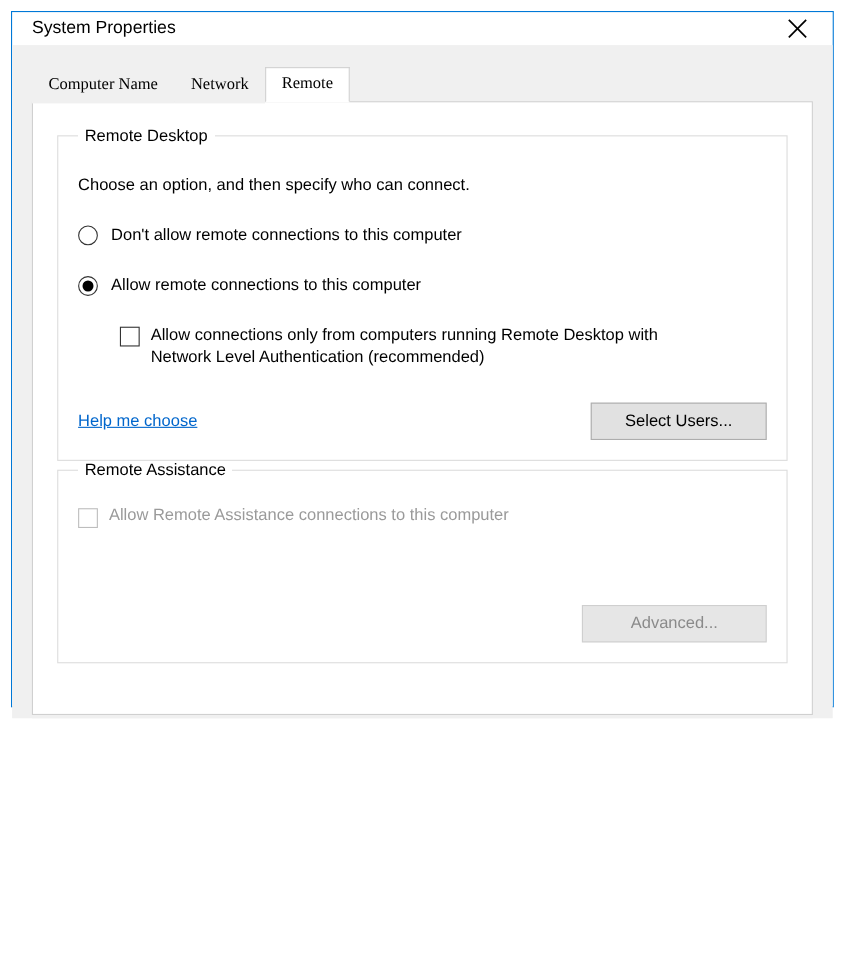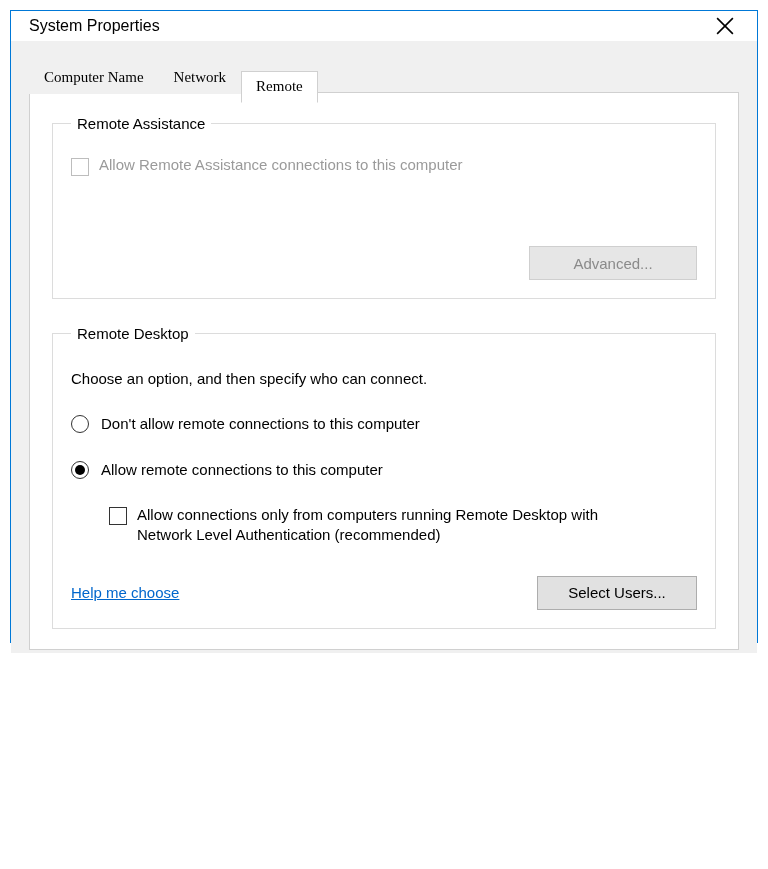--- a/index.html
+++ b/index.html
@@ -52,21 +52,21 @@
     border-bottom: none;
     cursor: pointer;
     position: relative;
     top: 1px;
     font-family: Liberation Serif, serif;
   }
   .tab.active {
     background: #fff;
     border: 1px solid #d0d0d0;
     border-bottom: 1px solid #fff;
-    top: 10px;
+    top: 0;
   }
   .tabpanel {
     background: #fff;
     border: 1px solid #d0d0d0;
     flex: 1;
     margin-top: -1px;
     padding: 22px 22px 20px 22px;
     position: relative;
     z-index: 1;
   }
@@ -163,59 +163,59 @@
   <div class="client">
 
     <div class="tabstrip">
       <div class="tab">Computer Name</div>
       <div class="tab">Network</div>
       <div class="tab active">Remote</div>
     </div>
 
     <div class="tabpanel">
 
+      <fieldset class="group" style="margin-bottom:0;">
+        <legend>Remote Desktop</legend>
+
+        <div class="rd-instr">Choose an option, and then specify who can connect.</div>
+
+        <div class="radio-item">
+          <div class="radio-box"></div>
+          <span>Don't allow remote connections to this computer</span>
+        </div>
+
+        <div class="radio-item">
+          <div class="radio-box selected"></div>
+          <span>Allow remote connections to this computer</span>
+        </div>
+
+        <div class="sub-chk">
+          <div class="chk-box"></div>
+          <span class="label">Allow connections only from computers running Remote Desktop with Network Level Authentication (recommended)</span>
+        </div>
+
+        <div class="rd-footer">
+          <a class="link">Help me choose</a>
+          <button class="btn" style="min-width:160px;">Select Users...</button>
+        </div>
+      </fieldset>
+
       <fieldset class="group">
         <legend>Remote Assistance</legend>
 
         <div class="chk-row" style="margin-top:6px;">
           <div class="chk-box disabled"></div>
           <span class="disabled-text">Allow Remote Assistance connections to this computer</span>
         </div>
 
         <div class="group-footer-right">
           <button class="btn disabled" style="min-width:168px;">Advanced...</button>
         </div>
       </fieldset>
 
-      <fieldset class="group" style="margin-bottom:0;">
-        <legend>Remote Desktop</legend>
-
-        <div class="rd-instr">Choose an option, and then specify who can connect.</div>
-
-        <div class="radio-item">
-          <div class="radio-box"></div>
-          <span>Don't allow remote connections to this computer</span>
-        </div>
-
-        <div class="radio-item">
-          <div class="radio-box selected"></div>
-          <span>Allow remote connections to this computer</span>
-        </div>
-
-        <div class="sub-chk">
-          <div class="chk-box"></div>
-          <span class="label">Allow connections only from computers running Remote Desktop with Network Level Authentication (recommended)</span>
-        </div>
-
-        <div class="rd-footer">
-          <a class="link">Help me choose</a>
-          <button class="btn" style="min-width:160px;">Select Users...</button>
-        </div>
-      </fieldset>
-
     </div>
 
     <div class="dialog-buttons">
       <button class="btn">Apply</button>
       <button class="btn">Cancel</button>
     </div>
 
   </div>
 </div>
 

